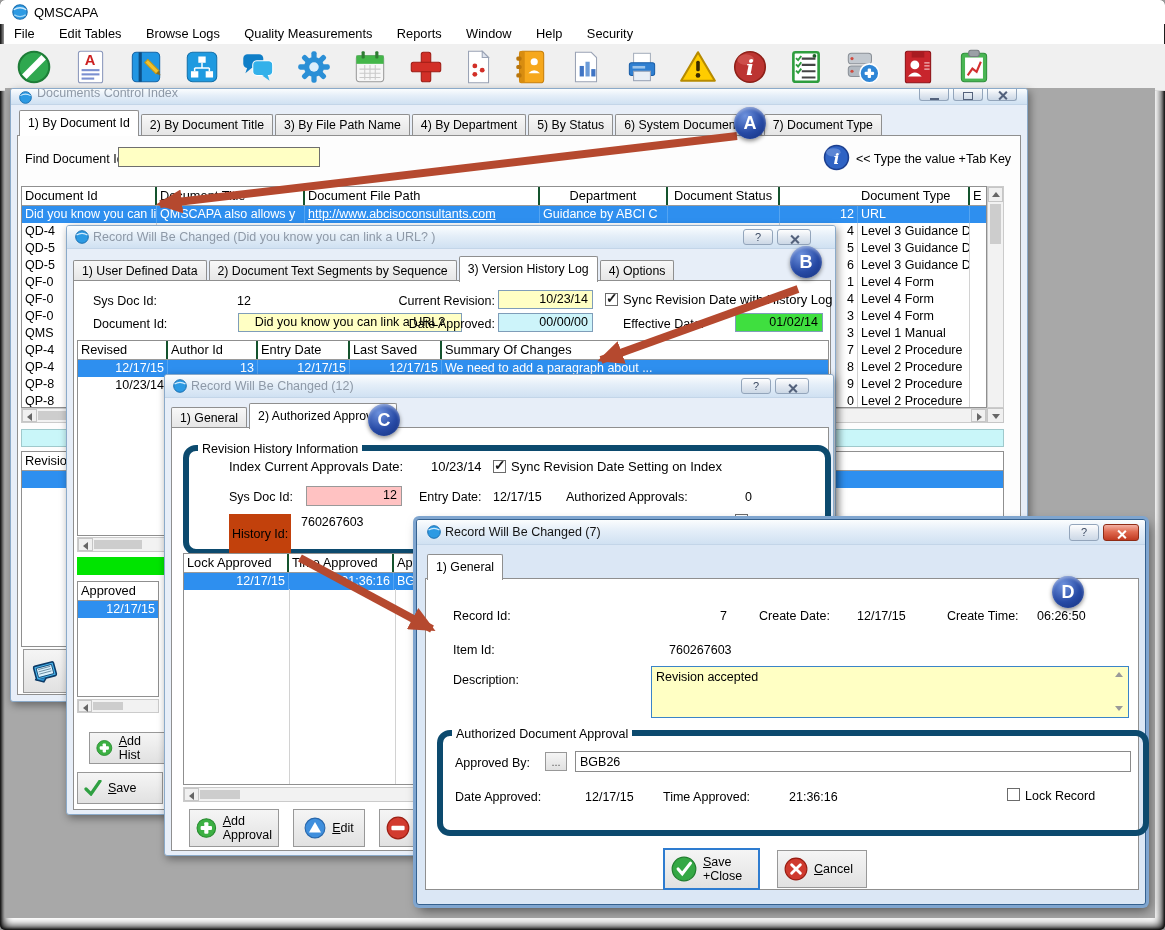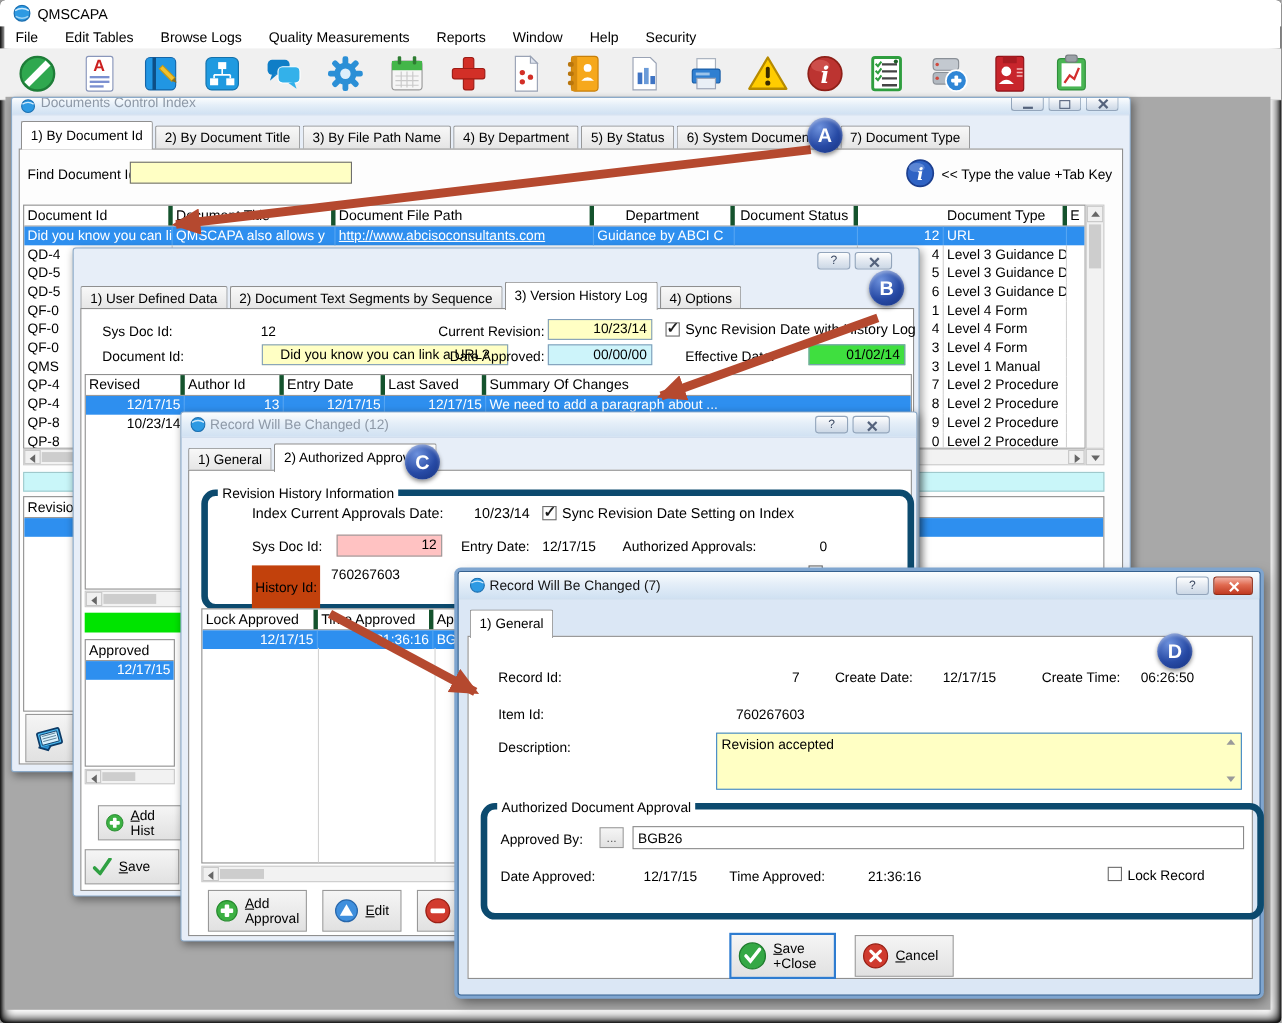--- a/index.html
+++ b/index.html
@@ -40,21 +40,21 @@
   .pinkf{background:#ffc2c2;border:1px solid #999;}
   .cb{position:absolute;width:13px;height:13px;background:#fff;border:1px solid #6b6b6b;box-sizing:border-box;}
   .cb.ck::after{content:"\2713";position:absolute;left:0px;top:-4px;font-size:14px;font-weight:bold;color:#1c1c1c;}
   .gbox{position:absolute;border:6px solid #0c4a6e;border-radius:13px;text-align:center;}
   .glabel{position:absolute;top:-9px;left:9px;background:#fff;padding:0 4px;font-size:12.5px;white-space:nowrap;}
   
   .grid{position:absolute;background:#fff;border:1px solid #8f8f8f;font-size:12.5px;overflow:hidden;box-sizing:border-box;}
   .grow{display:flex;height:17px;line-height:17px;}
   .ghead{height:18px;line-height:18px;border-bottom:1px solid #9a9a9a;font-size:12.8px;}
   .gcell{flex:none;overflow:hidden;white-space:nowrap;padding:0 3px;border-right:1px solid #d2d2d2;box-sizing:border-box;}
-  .ghead .gcell{border-right:4px solid #14532d;}
+  .ghead .gcell{border-right:2px solid #14532d;}
   .sel{background:#2e8fef;color:#fff;}
   .sel .gcell{border-right-color:#55a5f2;}
   .link{text-decoration:underline;}
   
   .sb{position:absolute;background:#f2f2f2;border:1px solid #cbcbcb;box-sizing:border-box;}
   .sbt{position:absolute;background:#cdcdcd;}
   .sbb{position:absolute;background:#f0f0f0;border:1px solid #c6c6c6;box-sizing:border-box;}
   .tri{position:absolute;width:0;height:0;}
   .tri.l{border-top:4px solid transparent;border-bottom:4px solid transparent;border-right:5px solid #666;}
   .tri.r{border-top:4px solid transparent;border-bottom:4px solid transparent;border-left:5px solid #666;}
@@ -398,20 +398,27 @@
             <rect x="6" y="10" width="26" height="18" rx="2" fill="#49b8ef" stroke="#0c3a66" stroke-width="2"></rect>
             <rect x="9" y="13" width="20" height="12" fill="#d9f1fd" stroke="#0c3a66"></rect>
             <path d="M11 15 h16 M11 18 h16 M11 21 h16" stroke="#5a7e94" stroke-width="1"></path>
             <path d="M4 26 l10 6 4 -4" fill="#2a8fd0" stroke="#0c3a66" stroke-width="2"></path>
           </g>
         </svg>
     </div>
   </div>
 
   <div class="win" style="left:66px;top:225px;width:770px;height:590px;z-index:2;">
+    <div class="tbar">
+      <span class="abs" style="left:8px;top:4px;"><svg width="14" height="14" viewBox="0 0 14 14">
+            <circle cx="7" cy="7" r="6.3" fill="#2d9ae3" stroke="#1b6fb0"></circle>
+            <path d="M1.5 5 q5.5 -3.4 11 0" stroke="#cfeafc" fill="none" stroke-width="1.2"></path>
+          </svg></span>
+      <span class="ttext">Record Will Be Changed  (Did you know you can link a URL?      )</span>
+    </div>
     <span class="hbtn" style="left:676px;top:3px;width:30px;">?</span>
     <span class="hbtn" style="left:710px;top:3px;width:34px;"><span class="xg"></span></span>
 
     <div class="tabrow" style="left:6px;top:30px;">
       <span class="tab">1) User Defined Data</span>
       <span class="tab">2) Document Text Segments by Sequence</span>
       <span class="tab on">3) Version History Log</span>
       <span class="tab">4) Options</span>
     </div>
     <div class="panel" style="left:6px;top:54px;width:758px;height:530px;"></div>

